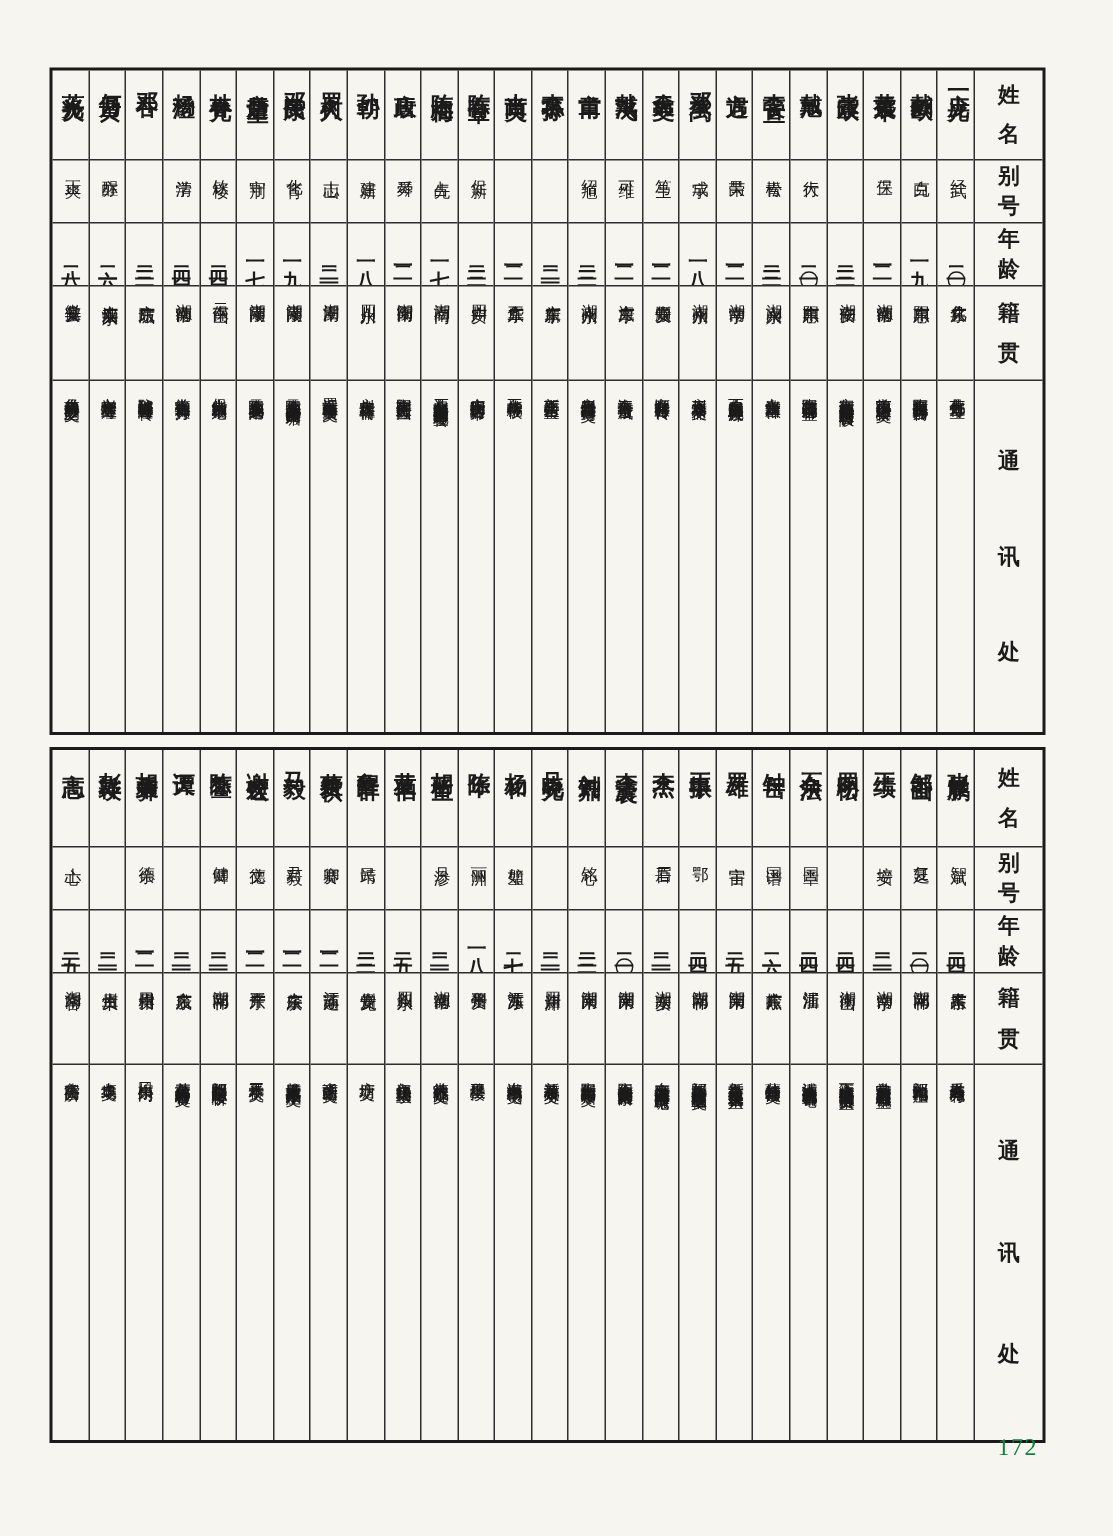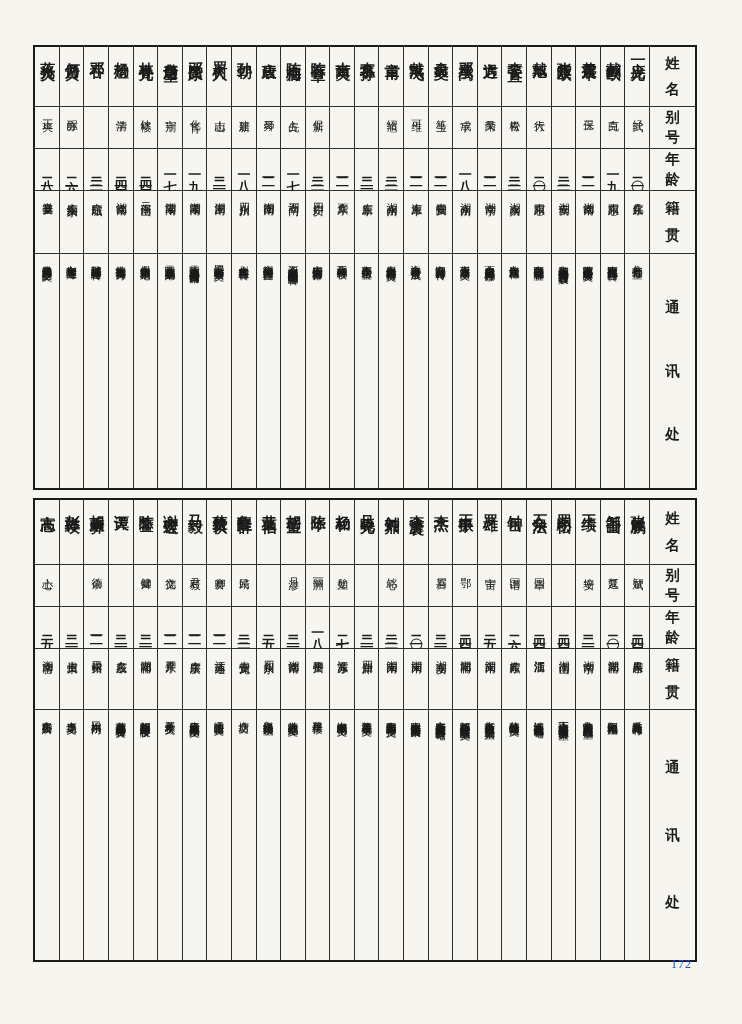--- a/index.html
+++ b/index.html
@@ -67,23 +67,23 @@
   .label-cell {
     flex-direction:column;
     justify-content:space-evenly;
     align-items:center;
     font-size:14.5px;
     font-weight:700;
   }
   .page-number {
     position:absolute;
     right:50px; top:957px;
-    font-size:12px;
+    font-size:16px;
     letter-spacing:1px;
-    color:#1d4ed8;
+    color:#15803d;
   }
 </style>
 </head>
 <body>
 
 <div class="page">
   <div class="tables">
     <section class="dir-table t0">
         <div class="col label-col">
           <div class="cell label-cell c-name">

